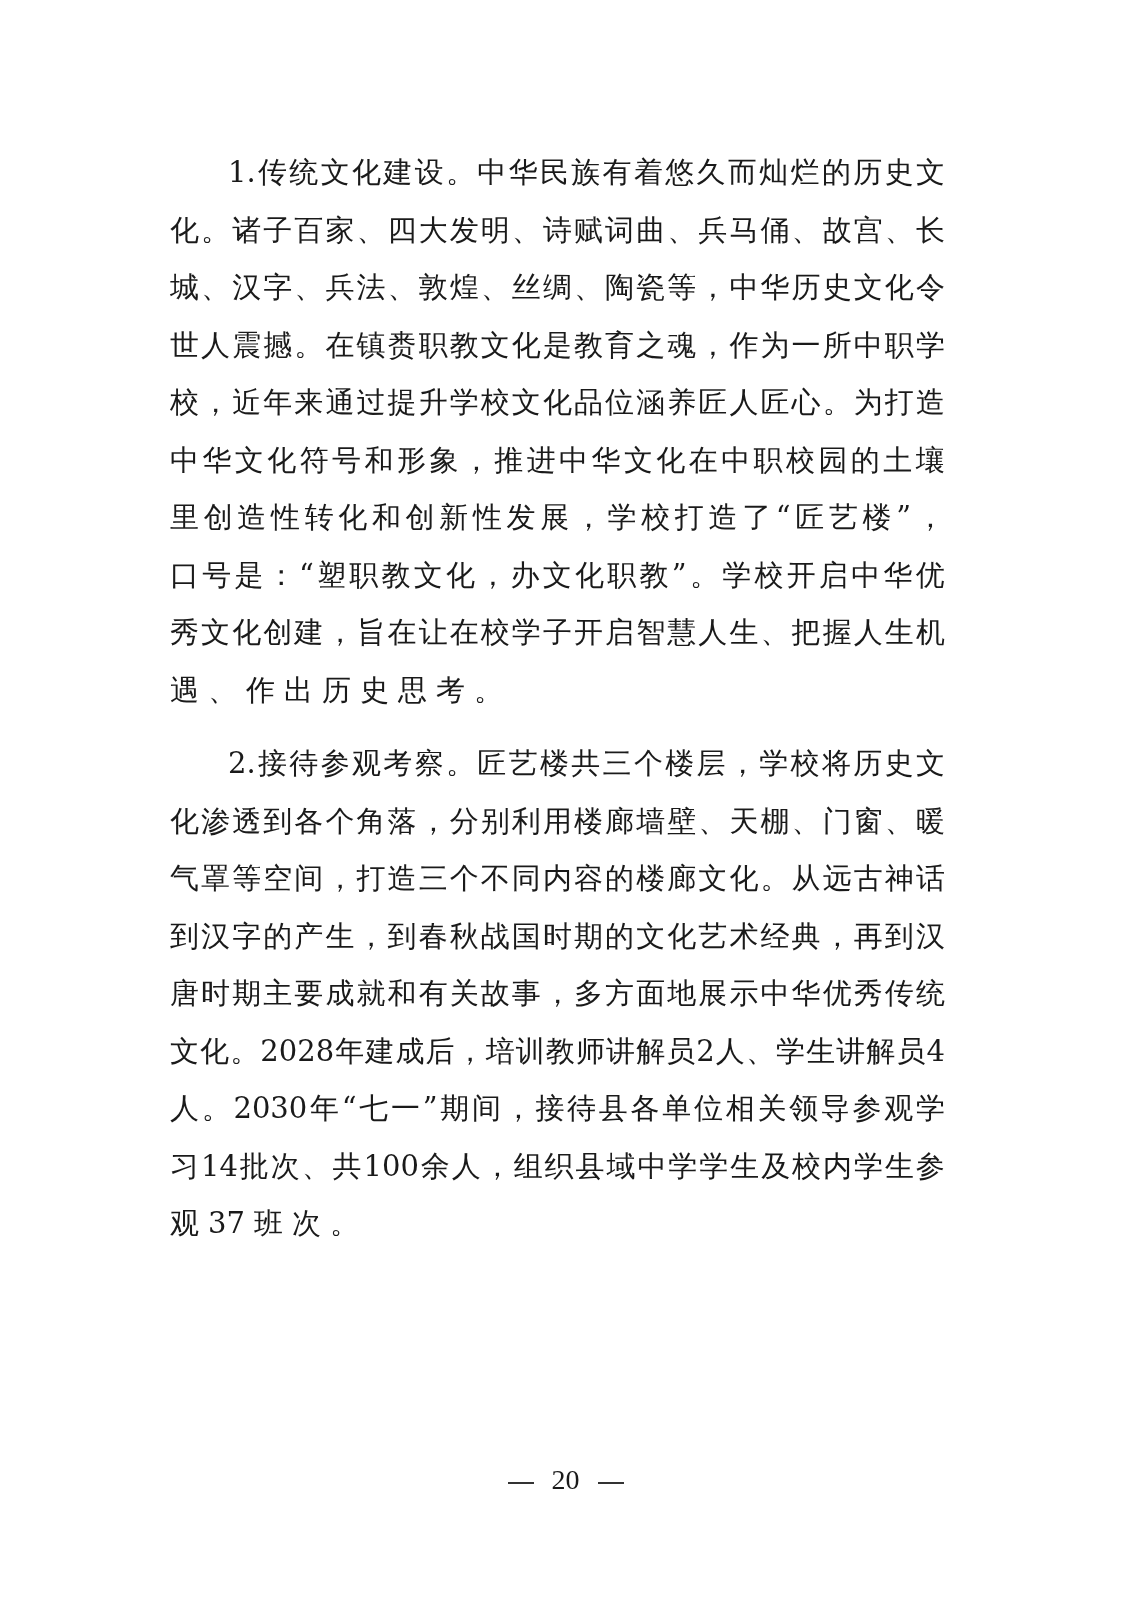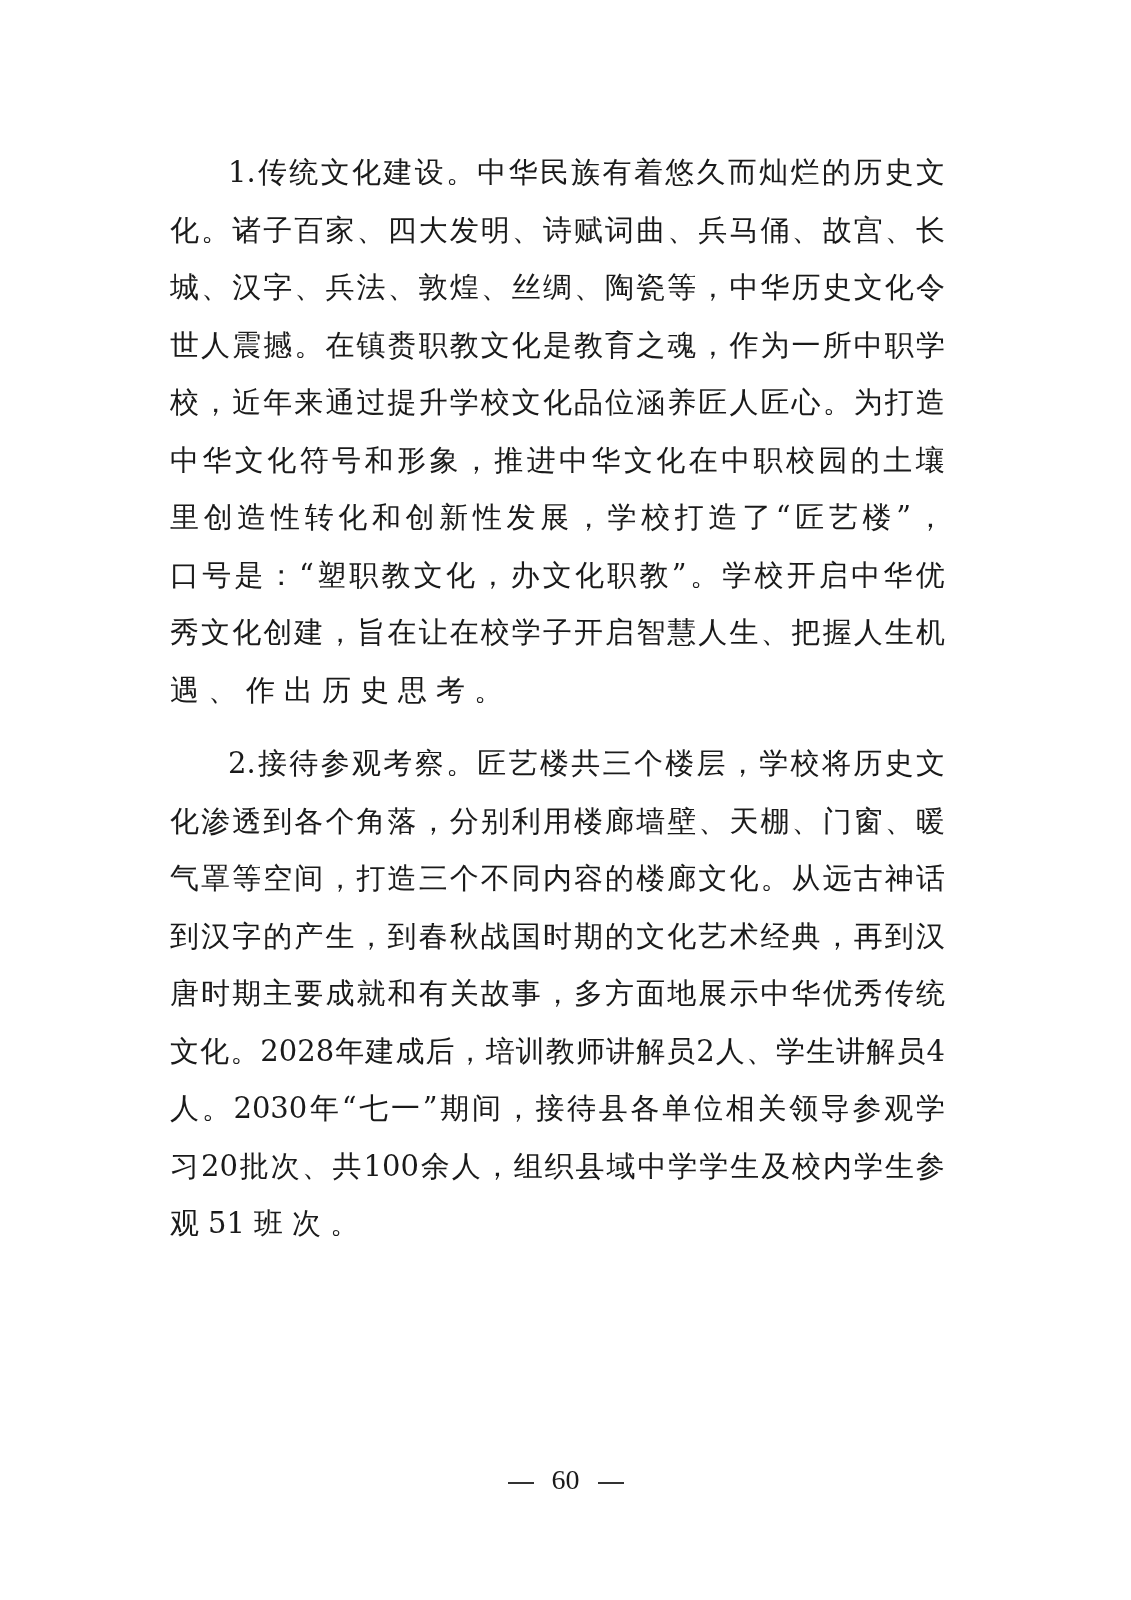--- a/index.html
+++ b/index.html
@@ -507,21 +507,21 @@
           <span class="ch">相</span>
           <span class="ch">关</span>
           <span class="ch">领</span>
           <span class="ch">导</span>
           <span class="ch">参</span>
           <span class="ch">观</span>
           <span class="ch">学</span>
         </div>
         <div class="line" style="top: 1145.5px;">
           <span class="ch">习</span>
-          <span class="ch">20</span>
+          <span class="ch">14</span>
           <span class="ch">批</span>
           <span class="ch">次</span>
           <span class="ch">、</span>
           <span class="ch">共</span>
           <span class="ch">100</span>
           <span class="ch">余</span>
           <span class="ch">人</span>
           <span class="ch">，</span>
           <span class="ch">组</span>
           <span class="ch">织</span>
@@ -533,24 +533,24 @@
           <span class="ch">生</span>
           <span class="ch">及</span>
           <span class="ch">校</span>
           <span class="ch">内</span>
           <span class="ch">学</span>
           <span class="ch">生</span>
           <span class="ch">参</span>
         </div>
         <div class="line last" style="top: 1203px;">
           <span class="ch">观</span>
-          <span class="ch">51</span>
+          <span class="ch">37</span>
           <span class="ch">班</span>
           <span class="ch">次</span>
           <span class="ch">。</span>
         </div>
       </div>
     </div>
 
   <div class="footer">
-    <span class="dash"></span><span>60</span><span class="dash"></span>
+    <span class="dash"></span><span>20</span><span class="dash"></span>
   </div>
 </div>
 
 </body></html>

